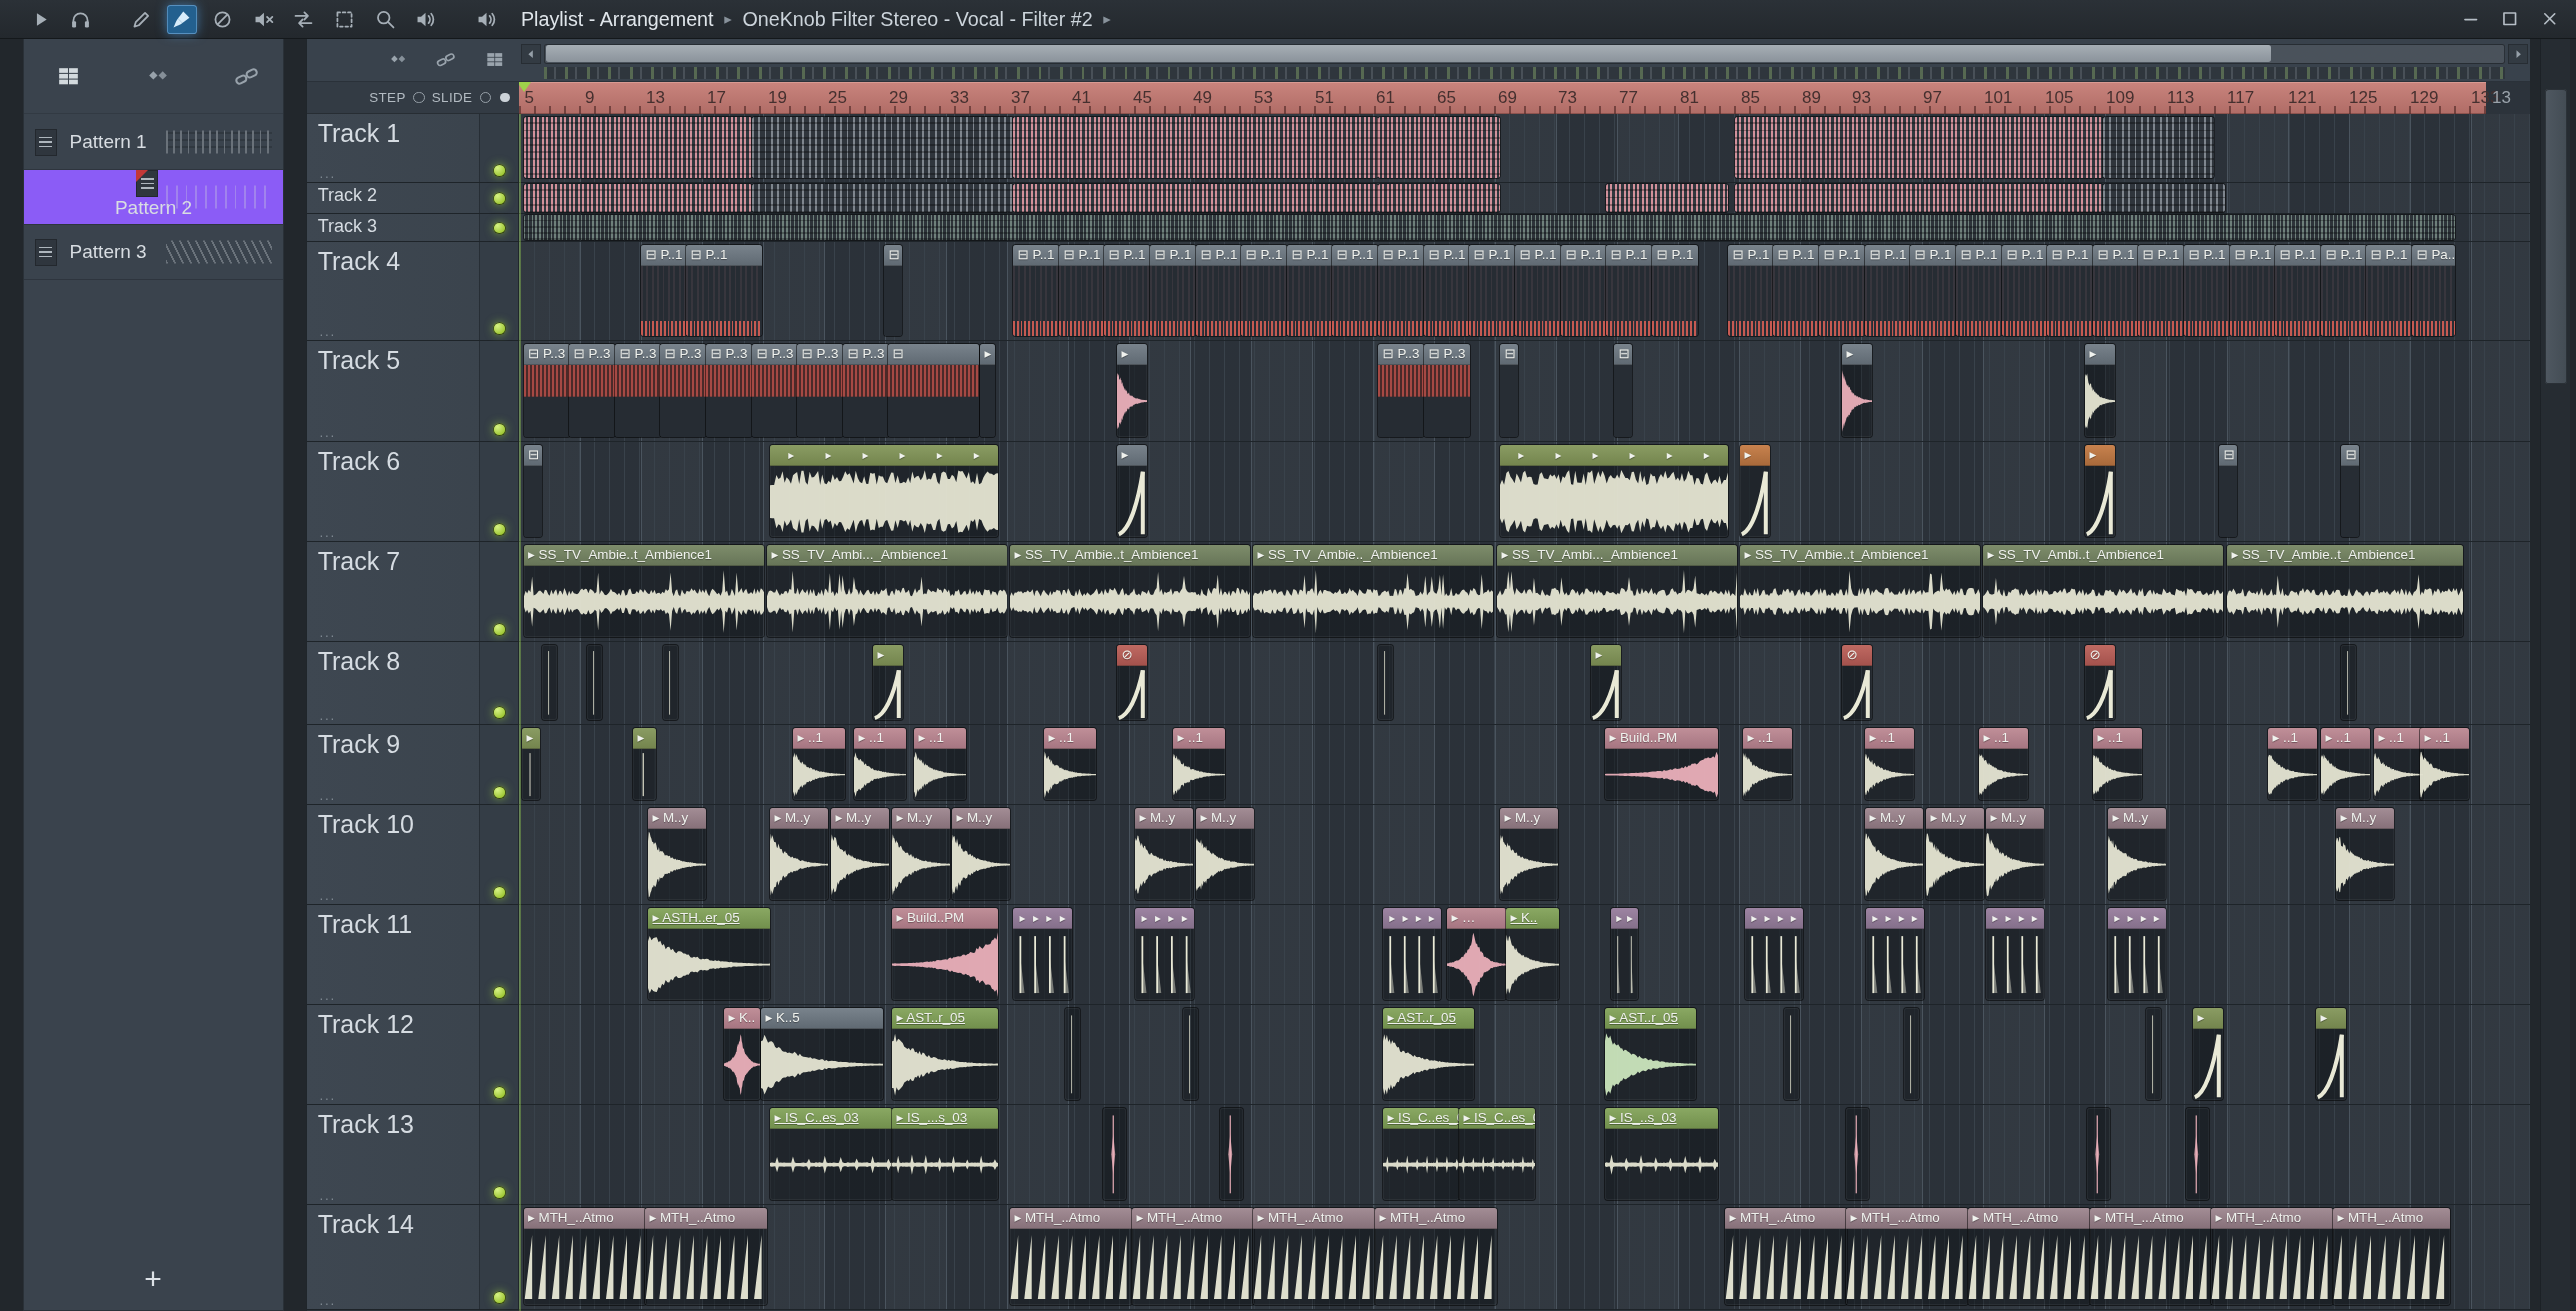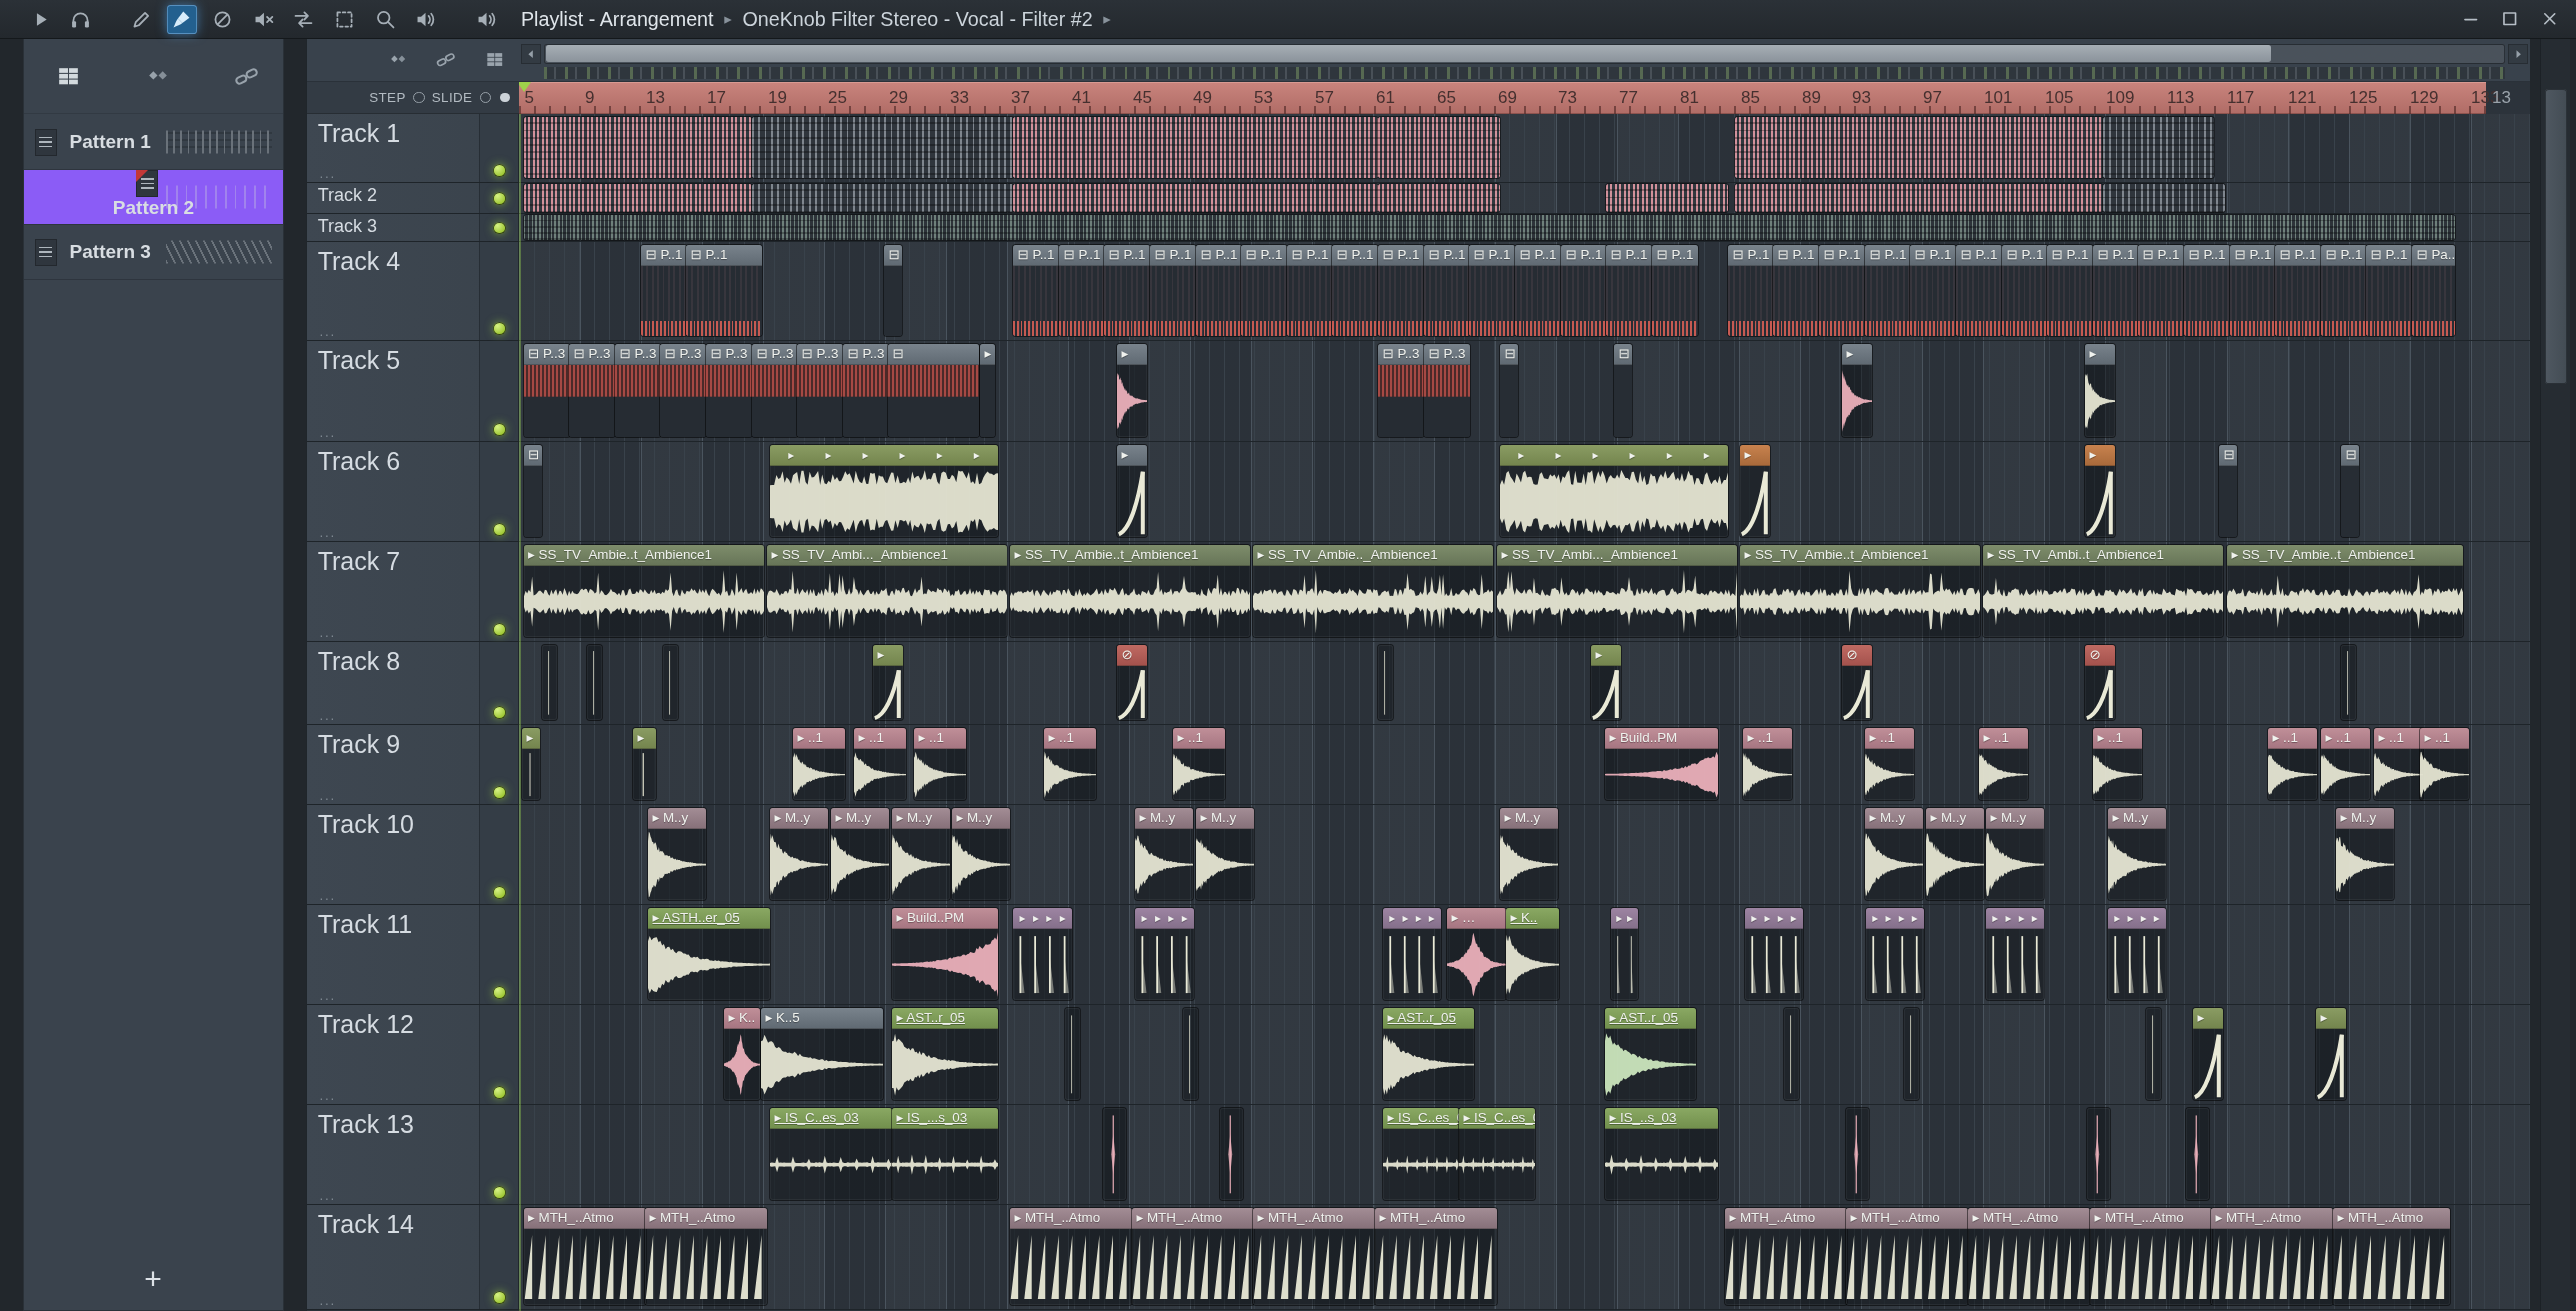--- a/index.html
+++ b/index.html
@@ -23,21 +23,21 @@
   #tb-win{margin-left:auto;display:flex;gap:7.2px;padding-right:10.7px;}
   .winbtn{width:32px;height:29px;display:flex;align-items:center;justify-content:center;}
   .winbtn svg{width:21.5px;height:21.5px;}
 
   
   #sidebar{position:absolute;left:23px;top:39px;width:261px;bottom:0;background:#3a434d;
     border:0.9px solid #2a3138;border-top:none;}
   #sb-tools{height:75px;display:flex;align-items:center;gap:55px;padding-left:27px;border-bottom:0.9px solid #323a43;}
   #sb-tools .tbi{width:34px;height:34px;}
   #sb-tools svg{width:27px;height:27px;}
-  #sb-list{position:absolute;left:0;right:0;top:76px;font-weight:bold;}
+  #sb-list{position:absolute;left:0;right:0;top:76px;}
   .pat{height:55px;display:flex;align-items:center;padding:0 10.7px;border-bottom:0.9px solid #2e353e;
     background:#3a434d;position:relative;}
   .pat.selected{background:#8b5cf6;flex-direction:column;}
   .pat-icon{width:22.4px;height:27px;border:0.9px solid #23282e;background:#2f363e;margin-right:12.5px;
     position:relative;display:flex;flex-direction:column;justify-content:center;gap:2.7px;padding:0 3.6px;flex:none;}
   .pat-icon i{display:block;height:1.8px;background: #aeb6bd;}
   .pat-icon.flag::after{content:"";position:absolute;left:-0.9px;top:-0.9px;border:6.3px solid transparent;
     border-top-color:#c23737;border-left-color:#c23737;}
   .pat-label{font-size:19px;color:#d8dde2;}
   .pat-preview{position:absolute;right:10.7px;top:50%;transform:translateY(-50%);
@@ -380,21 +380,21 @@
             <span class="rnum" style="left: 188px;">17</span>
             <span class="rnum" style="left: 249px;">19</span>
             <span class="rnum" style="left: 309px;">25</span>
             <span class="rnum" style="left: 370px;">29</span>
             <span class="rnum" style="left: 431px;">33</span>
             <span class="rnum" style="left: 492px;">37</span>
             <span class="rnum" style="left: 553px;">41</span>
             <span class="rnum" style="left: 614px;">45</span>
             <span class="rnum" style="left: 674px;">49</span>
             <span class="rnum" style="left: 735px;">53</span>
-            <span class="rnum" style="left: 796px;">57</span>
+            <span class="rnum" style="left: 796px;">51</span>
             <span class="rnum" style="left: 857px;">61</span>
             <span class="rnum" style="left: 918px;">65</span>
             <span class="rnum" style="left: 979px;">69</span>
             <span class="rnum" style="left: 1039px;">73</span>
             <span class="rnum" style="left: 1100px;">77</span>
             <span class="rnum" style="left: 1161px;">81</span>
             <span class="rnum" style="left: 1222px;">85</span>
             <span class="rnum" style="left: 1283px;">89</span>
             <span class="rnum" style="left: 1333px;">93</span>
             <span class="rnum" style="left: 1404px;">97</span>

